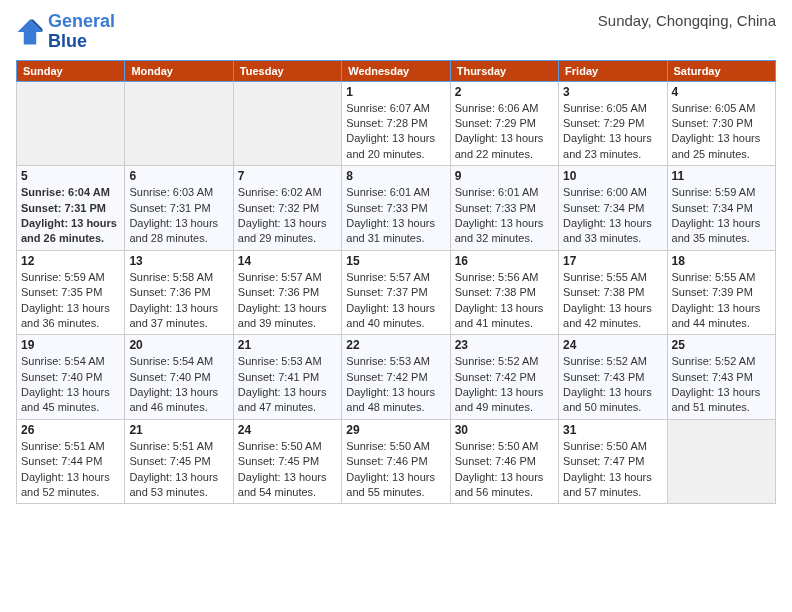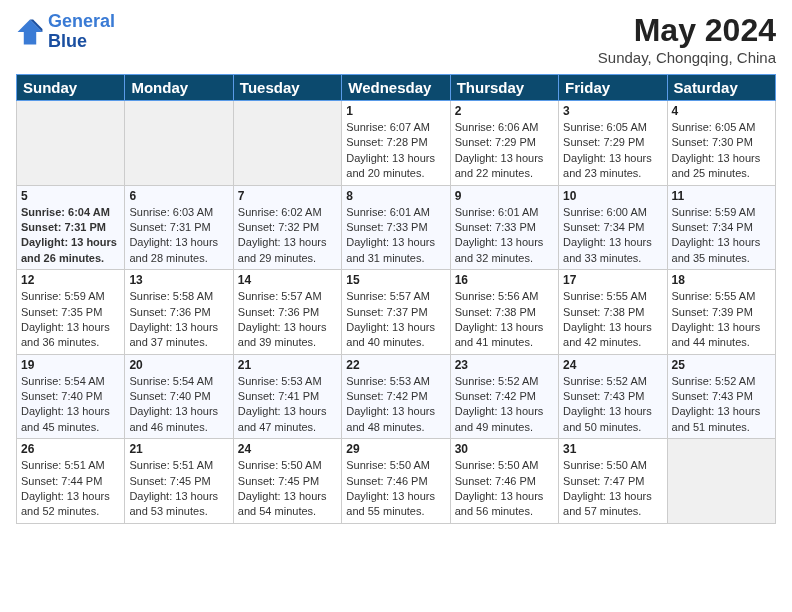--- a/index.html
+++ b/index.html
@@ -50,23 +50,23 @@
     .subtitle {
       font-size: 15px;
       color: #444;
     }
     .calendar {
       width: 100%;
       border-collapse: collapse;
       table-layout: fixed;
     }
     .calendar th {
-      background: #0c4a6e;
+      background: #c2410c;
       color: #fff;
-      font-size: 15px;
+      font-size: 11px;
       font-weight: bold;
       text-align: left;
       padding: 4px 6px;
       border: 1px solid #5a9be8;
     }
     .calendar td {
       border: 1px solid #ccc;
       vertical-align: top;
       padding: 3px 4px;
       font-size: 9px;
@@ -105,21 +105,20 @@
         <polygon points="22,2 34,14 34,18 18,2" fill="#1a4fa0"></polygon>
       </svg>
       <div>
         <div class="logo-text">
           <span>General</span><br>
           <span style="color:#1a4fa0;">Blue</span>
         </div>
       </div>
     </div>
     <div class="title-block">
-      <div class="month-title">May 2024</div>
       <div class="subtitle">Sunday, Chongqing, China</div>
     </div>
   </div>
 
   <table class="calendar">
     <thead>
       <tr>
       <th>Sunday</th>
           <th>Monday</th>
           <th>Tuesday</th>

